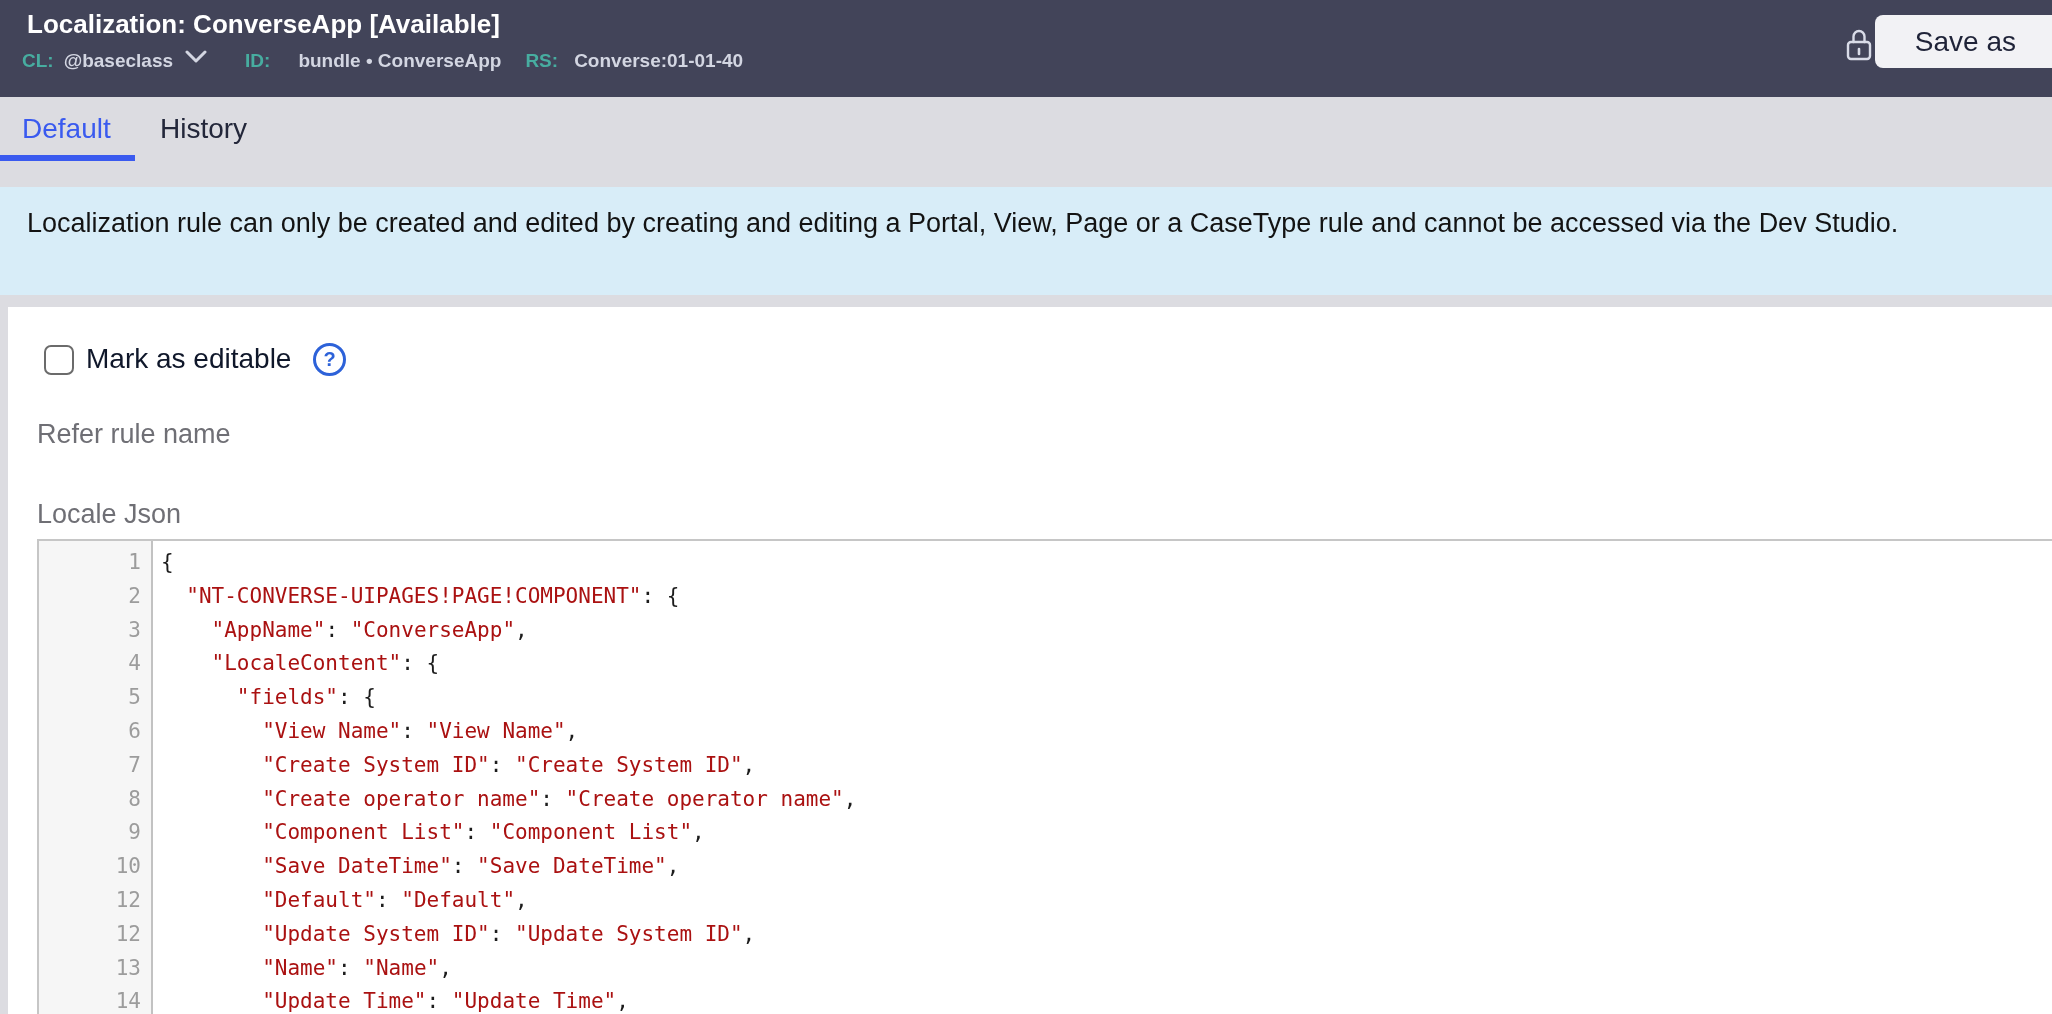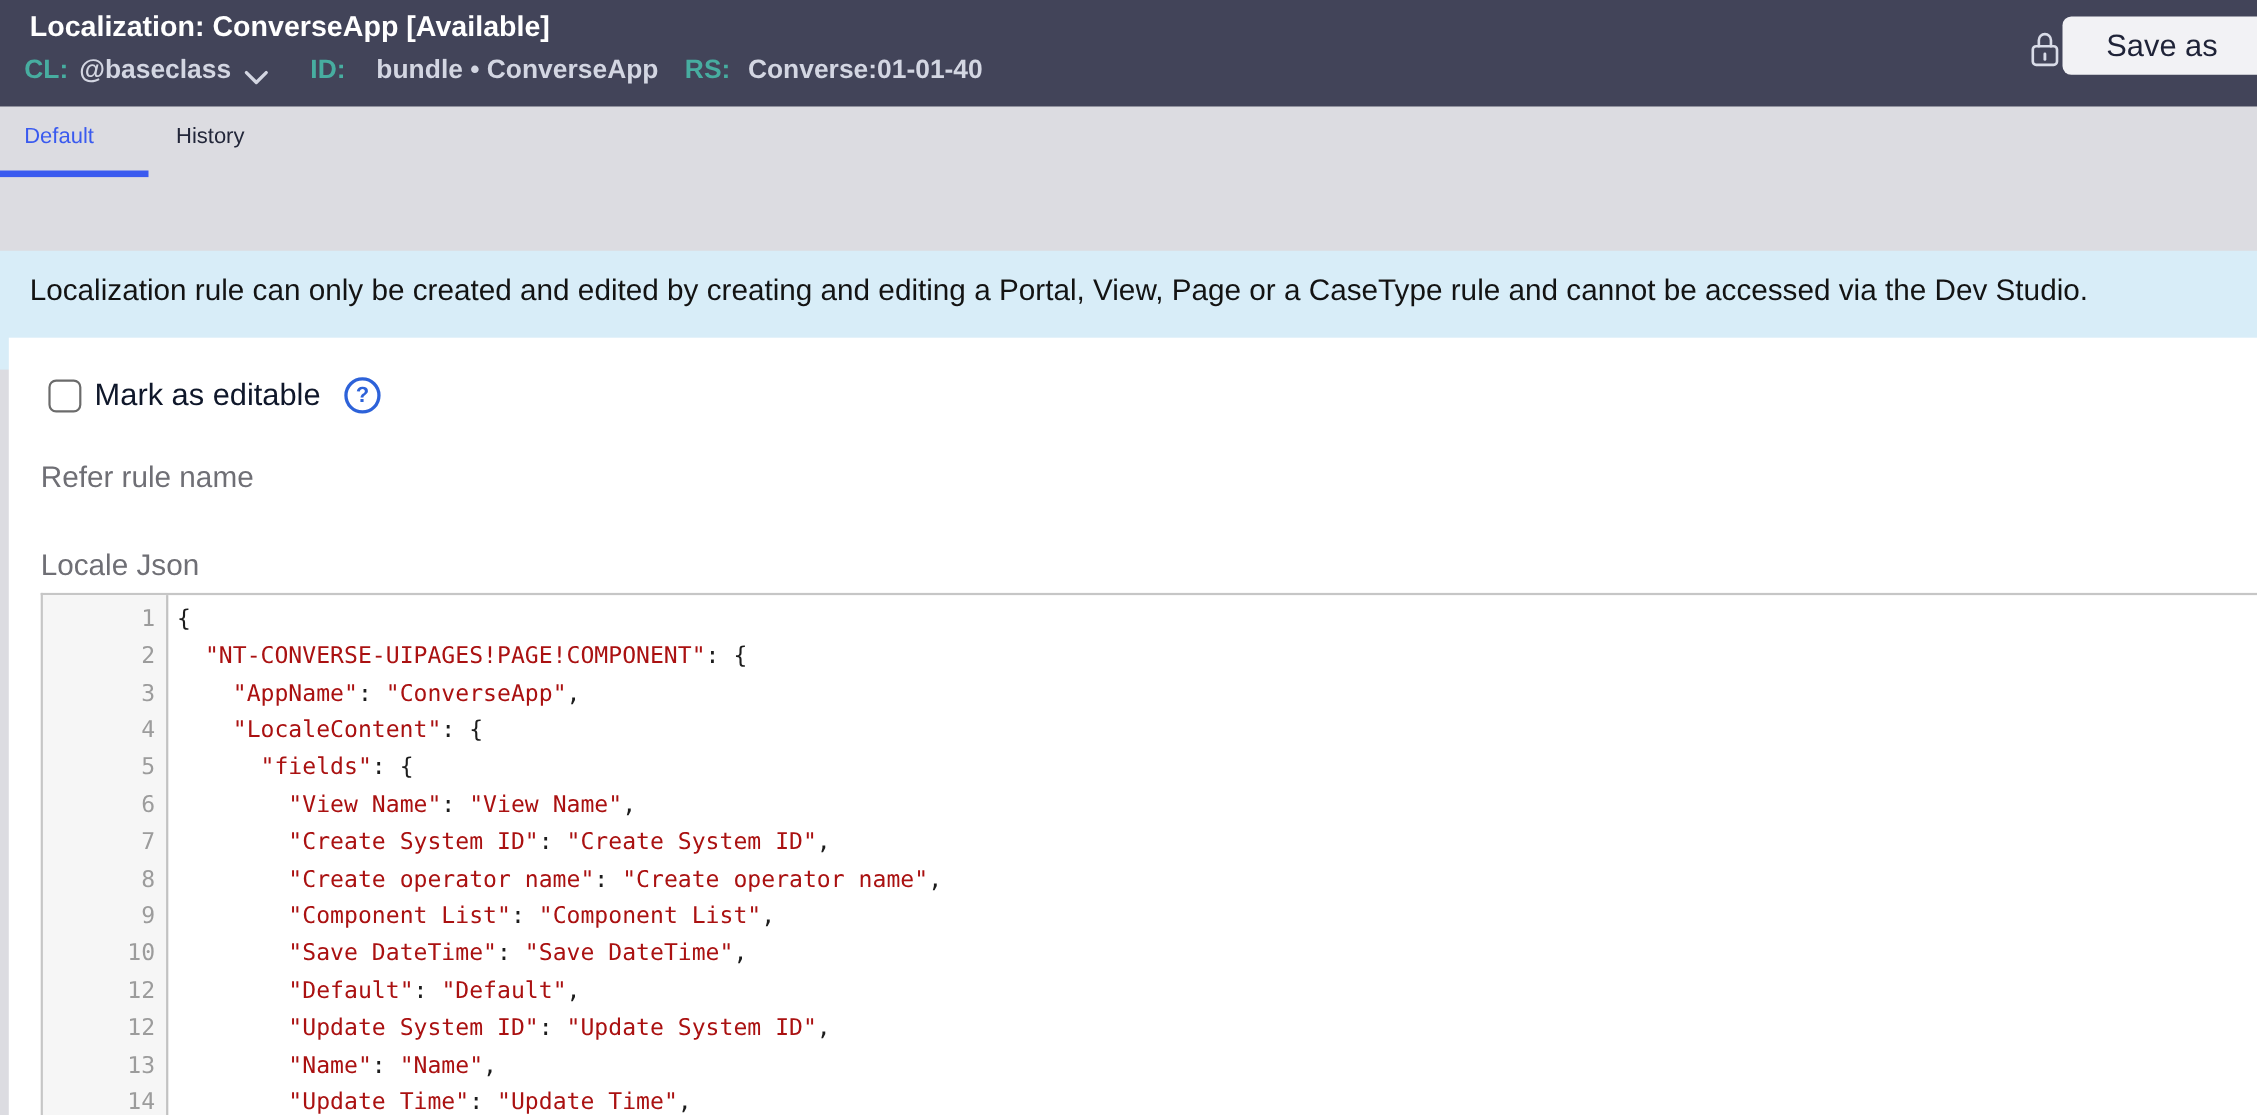--- a/index.html
+++ b/index.html
@@ -16,22 +16,22 @@
     position:absolute; top:0; left:0; right:0; height:97px;
     background:var(--header-bg,#424459);
   }
   .header-title {
     position:absolute; left:27px; top:9px;
     font-size:26px; font-weight:bold; color:#ffffff;
     white-space:nowrap;
   }
   .header-meta {
     position:absolute; left:22px; top:50px;
-    display:flex; align-items:flex-end;
-    font-size:24px; font-weight:bold; white-space:nowrap;
+    display:flex; align-items:flex-start;
+    font-size:19px; font-weight:bold; white-space:nowrap;
   }
   .meta-key   { color:var(--header-accent,#47ADA0); }
   .meta-value { color:var(--header-text,#D3D6E2); }
   .m-cl-key   { margin-right:10px; }
   .m-cl-val   { margin-right:12px; }
   .m-chevron  { margin-right:38px; display:inline-flex; align-items:center; }
   .m-id-key   { margin-right:28px; }
   .m-id-val   { margin-right:24px; }
   .m-rs-key   { margin-right:16px; }
 
@@ -47,34 +47,34 @@
     font-family:"Liberation Sans", sans-serif;
     font-size:28px; border:none; border-radius:8px;
     display:flex; align-items:center; cursor:pointer;
   }
 
   
   .tabbar {
     position:absolute; top:97px; left:0; right:0; height:90px;
     background:var(--tabbar-bg,#DCDCE1);
   }
-  .tab { position:absolute; top:16px; font-size:20px; cursor:pointer; }
+  .tab { position:absolute; top:16px; font-size:28px; cursor:pointer; }
   .tab-default { left:22px;  color:var(--tab-active,#3A5AEF); }
   .tab-history { left:160px; color:var(--tab-inactive,#23273A); }
   .tab-underline {
     position:absolute; left:0; top:58px; width:135px; height:6px;
     background:var(--tab-active,#3A5AEF);
   }
 
   
   .banner {
     position:absolute; top:187px; left:0; right:0; height:108px;
     background:var(--banner-bg,#D8EDF8);
     color:var(--banner-text,#131313);
-    font-size:27px; padding:21px 0 0 27px; white-space:nowrap;margin-top:41px;
+    font-size:27px; padding:21px 0 0 27px; white-space:nowrap;
   }
 
   
   .panel {
     position:absolute; top:307px; left:8px; right:0; bottom:0;
     background:var(--panel-bg,#FFFFFF);
   }
   .checkbox {
     position:absolute; left:36px; top:38px; width:30px; height:30px;
     background:#fff; border:2px solid var(--checkbox-border,#6B6B6B);

